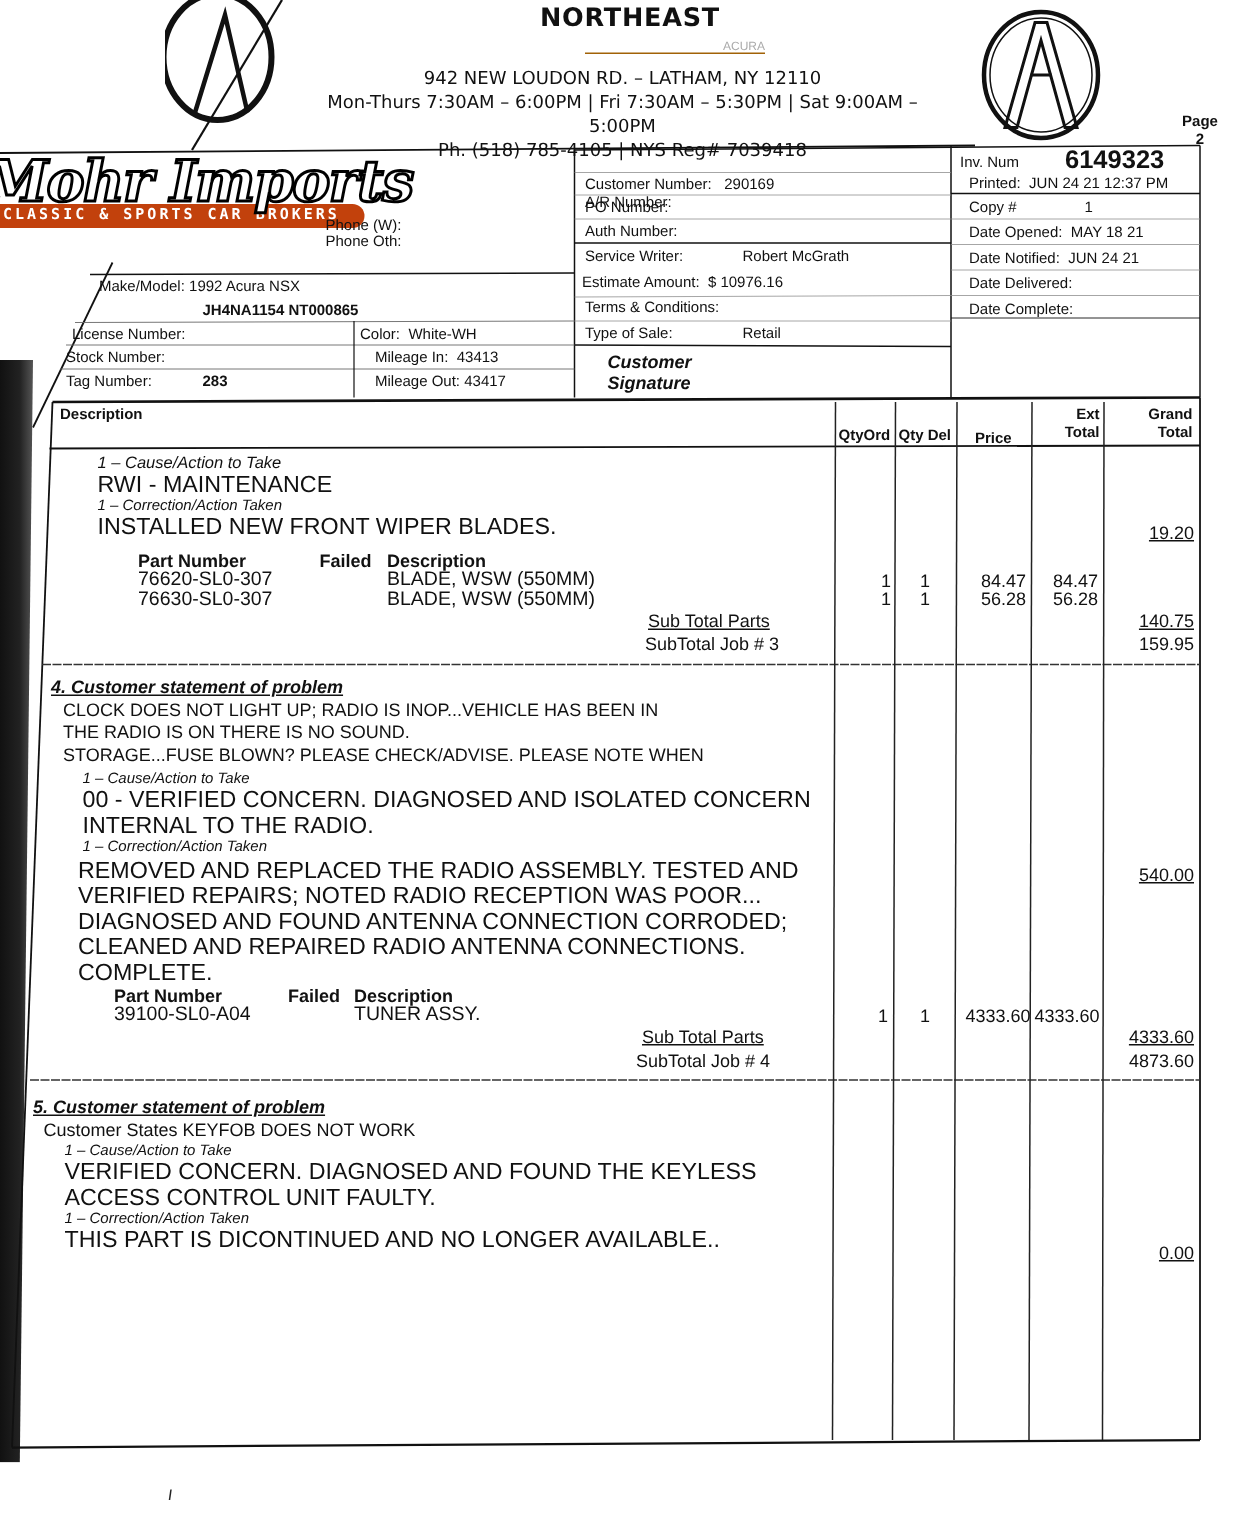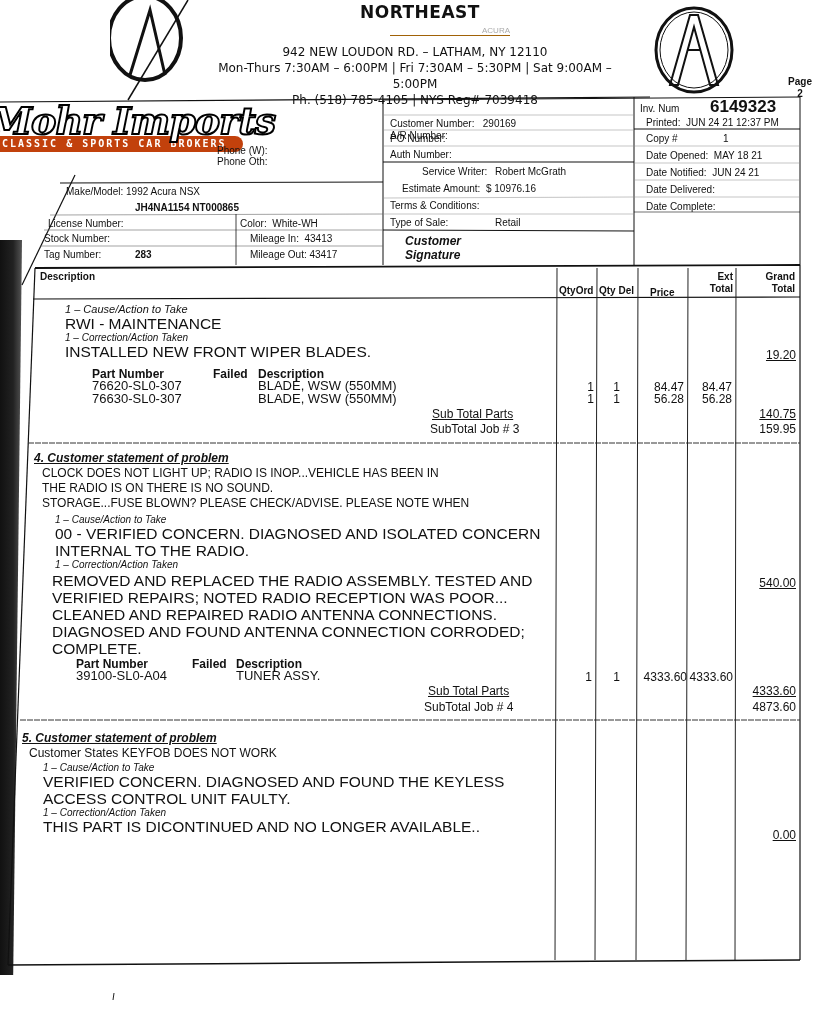--- a/index.html
+++ b/index.html
@@ -130,23 +130,23 @@
 <div class="abs" style="left:44px;top:233px;font-size:10px;">Stock Number:</div>
 <div class="abs" style="left:44px;top:249px;font-size:10px;">Tag Number:</div>
 <div class="abs" style="left:135px;top:249px;font-size:10px;font-weight:bold;">283</div>
 <div class="abs" style="left:250px;top:233px;font-size:10px;"><span>Mileage In:</span>&nbsp; <span>43413</span></div>
 <div class="abs" style="left:250px;top:249px;font-size:10px;"><span>Mileage Out:</span> <span>43417</span></div>
 
 <div class="abs" style="left:390px;top:102px;font-size:10px;margin-top:28px;">A/R Number:</div>
 <div class="abs" style="left:390px;top:118px;font-size:10px;"><span>Customer Number:</span>&nbsp;&nbsp; <span>290169</span></div>
 <div class="abs" style="left:390px;top:133px;font-size:10px;">PO Number:</div>
 <div class="abs" style="left:390px;top:149px;font-size:10px;">Auth Number:</div>
-<div class="abs" style="left:390px;top:166px;font-size:10px;margin-left:32px;">Service Writer:</div>
+<div class="abs" style="left:390px;top:166px;font-size:10px;">Service Writer:</div>
 <div class="abs" style="left:495px;top:166px;font-size:10px;">Robert McGrath</div>
-<div class="abs" style="left:390px;top:183px;font-size:10px;padding-left:12px;"><span>Estimate Amount:</span>&nbsp; <span>$ 10976.16</span></div>
+<div class="abs" style="left:376px;top:183px;font-size:10px;padding-left:12px;"><span>Estimate Amount:</span>&nbsp; <span>$ 10976.16</span></div>
 <div class="abs" style="left:390px;top:200px;font-size:10px;">Terms &amp; Conditions:</div>
 <div class="abs" style="left:390px;top:217px;font-size:10px;">Type of Sale:</div>
 <div class="abs" style="left:495px;top:217px;font-size:10px;">Retail</div>
 <div class="abs" style="left:405px;top:234px;font-size:12px;font-weight:bold;font-style:italic;line-height:14px;">
   <div>Customer</div>
   <div>Signature</div>
 </div>
 
 <div class="abs" style="left:640px;top:103px;font-size:10px;">Inv. Num</div>
 <div class="abs invnum" style="left:710px;top:97px;">6149323</div>
@@ -206,22 +206,22 @@
 </div>
 <div class="abs" style="left:55px;top:514px;">
   <div class="ital" style="font-size:10px;">1 – Cause/Action to Take</div>
   <div class="big">00 - VERIFIED CONCERN.  DIAGNOSED AND ISOLATED CONCERN</div>
   <div class="big">INTERNAL TO THE RADIO.</div>
   <div class="ital" style="font-size:10px;">1 – Correction/Action Taken</div>
 </div>
 <div class="abs big" style="left:52px;top:572px;">
   <div>REMOVED AND REPLACED THE RADIO ASSEMBLY.  TESTED AND</div>
   <div>VERIFIED REPAIRS; NOTED RADIO RECEPTION WAS POOR...</div>
+  <div>DIAGNOSED AND FOUND ANTENNA CONNECTION CORRODED;</div>
   <div>CLEANED AND REPAIRED RADIO ANTENNA CONNECTIONS.</div>
-  <div>DIAGNOSED AND FOUND ANTENNA CONNECTION CORRODED;</div>
   <div>COMPLETE.</div>
 </div>
 <div class="abs small-b" style="left:76px;top:657px;">Part Number</div>
 <div class="abs small-b" style="left:192px;top:657px;">Failed</div>
 <div class="abs small-b" style="left:236px;top:657px;">Description</div>
 <div class="abs med" style="left:76px;top:668px;">39100-SL0-A04</div>
 <div class="abs med" style="left:236px;top:668px;">TUNER ASSY.</div>
 <div class="abs num" style="left:560px;top:670px;width:32px;">1</div>
 <div class="abs num" style="left:600px;top:670px;width:20px;">1</div>
 <div class="abs num" style="left:633px;top:670px;width:54px;">4333.60</div>

